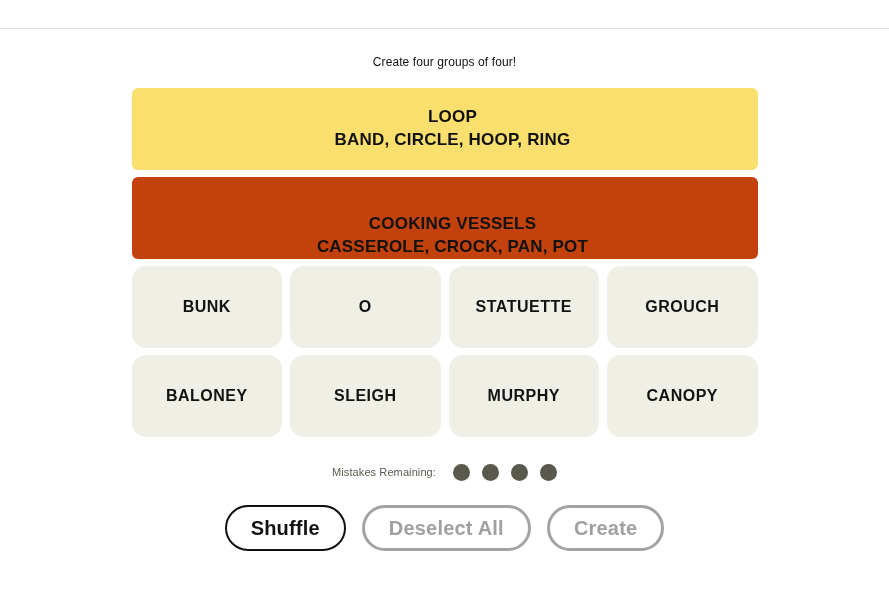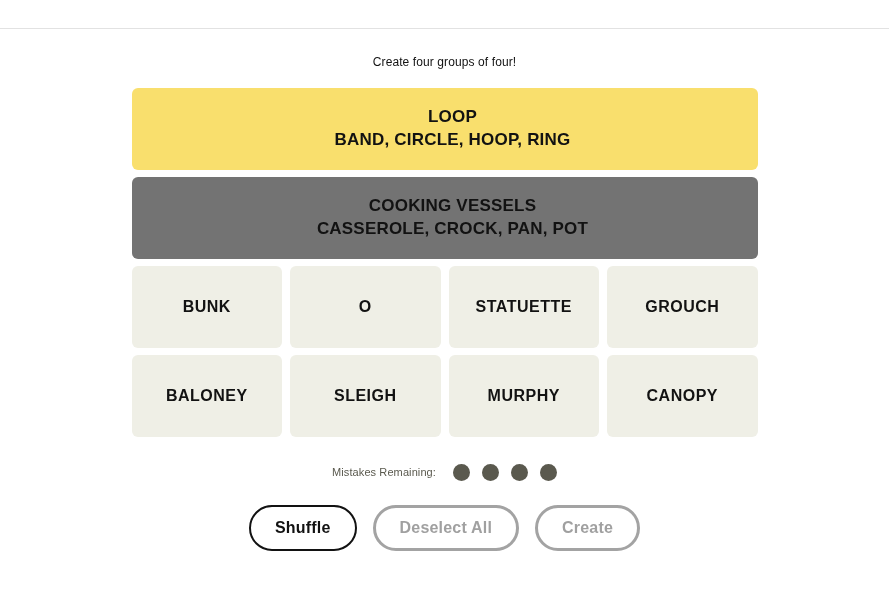--- a/index.html
+++ b/index.html
@@ -83,21 +83,21 @@
   }
 
   .tile-row {
     display: flex;
     gap: 8px;
     margin-bottom: 7px;
   }
   .tile {
     width: 154px;
     height: 82px;
-    border-radius: 6px;
+    border-radius: 14px;
     background: #efefe6;
     border: none;
     display: flex;
     align-items: center;
     justify-content: center;
     font-family: "Liberation Sans", sans-serif;
     font-size: 16px;
     font-weight: 700;
     letter-spacing: 0.5px;
     color: #121212;
@@ -139,21 +139,21 @@
     margin-top: 21px;
     display: flex;
     gap: 16px;
     align-items: center;
   }
   .ctrl-btn {
     height: 46px;
     border-radius: 23px;
     background: #ffffff;
     font-family: "Liberation Sans", sans-serif;
-    font-size: 16px;
+    font-size: 20px;
     font-weight: 600;
     letter-spacing: 0.2px;
     padding: 0 24px;
     box-sizing: border-box;
     display: flex;
     align-items: center;
     justify-content: center;
     cursor: pointer;
   }
   .ctrl-btn.enabled {
@@ -174,21 +174,21 @@
 <div id="game">
 
   <div id="instructions">Create four groups of four!</div>
 
   <div id="board">
     <div id="solved-container">
         <div class="solved-row" style="background: rgb(249, 223, 109);">
           <div class="solved-title">LOOP</div>
           <div class="solved-members">BAND, CIRCLE, HOOP, RING</div>
         </div>
-        <div class="solved-row" style="background: #737373;">
+        <div class="solved-row" style="background: #c2410c; justify-content: flex-end;">
           <div class="solved-title">COOKING VESSELS</div>
           <div class="solved-members">CASSEROLE, CROCK, PAN, POT</div>
         </div>
       </div>
     <div id="tiles-container">
         <div class="tile-row">
           <button class="tile">BUNK</button>
           <button class="tile">O</button>
           <button class="tile">STATUETTE</button>
           <button class="tile">GROUCH</button>

